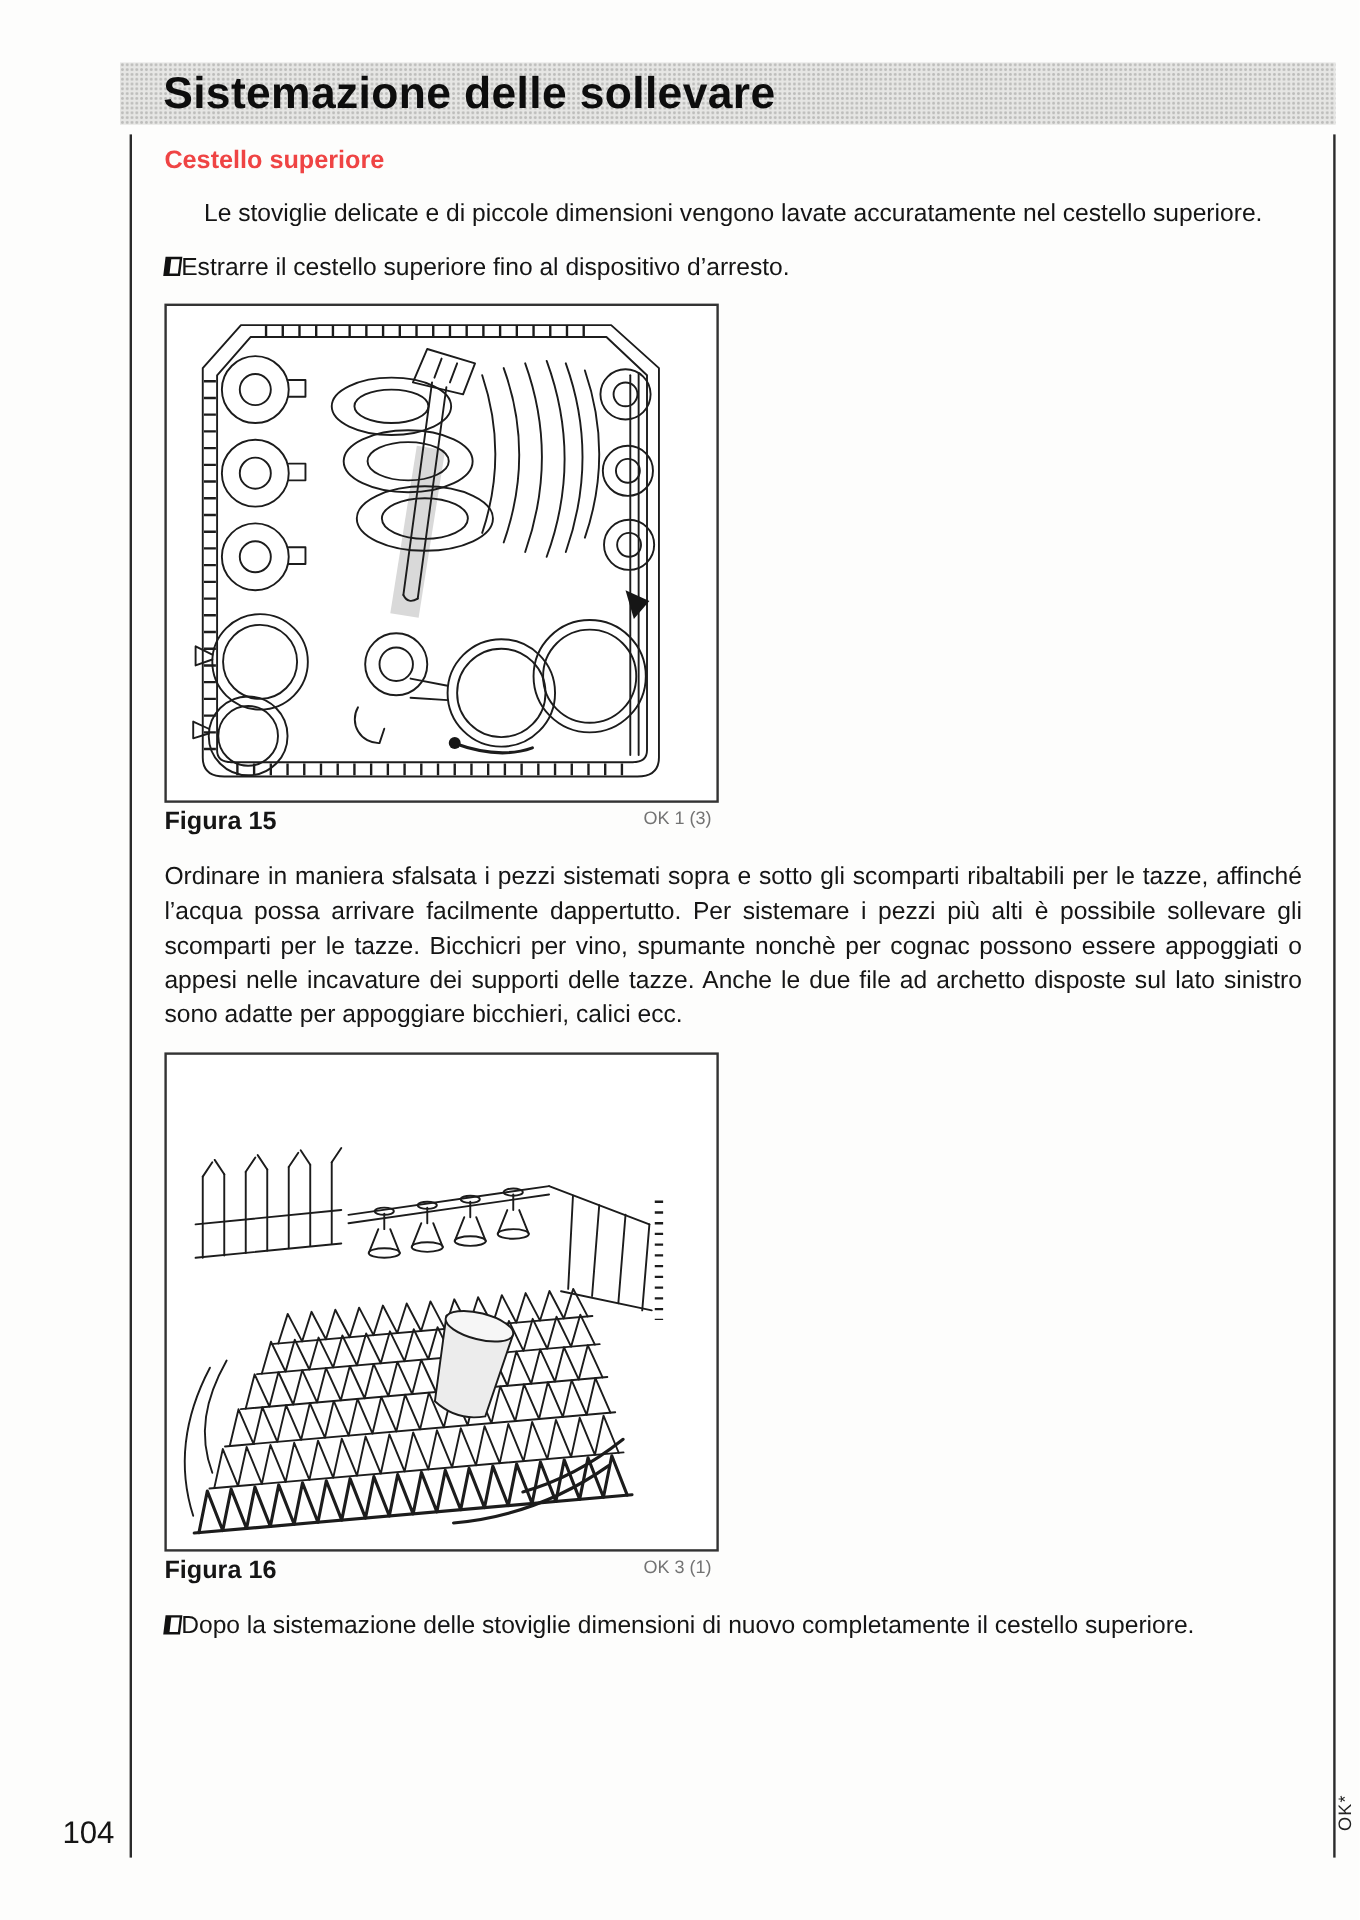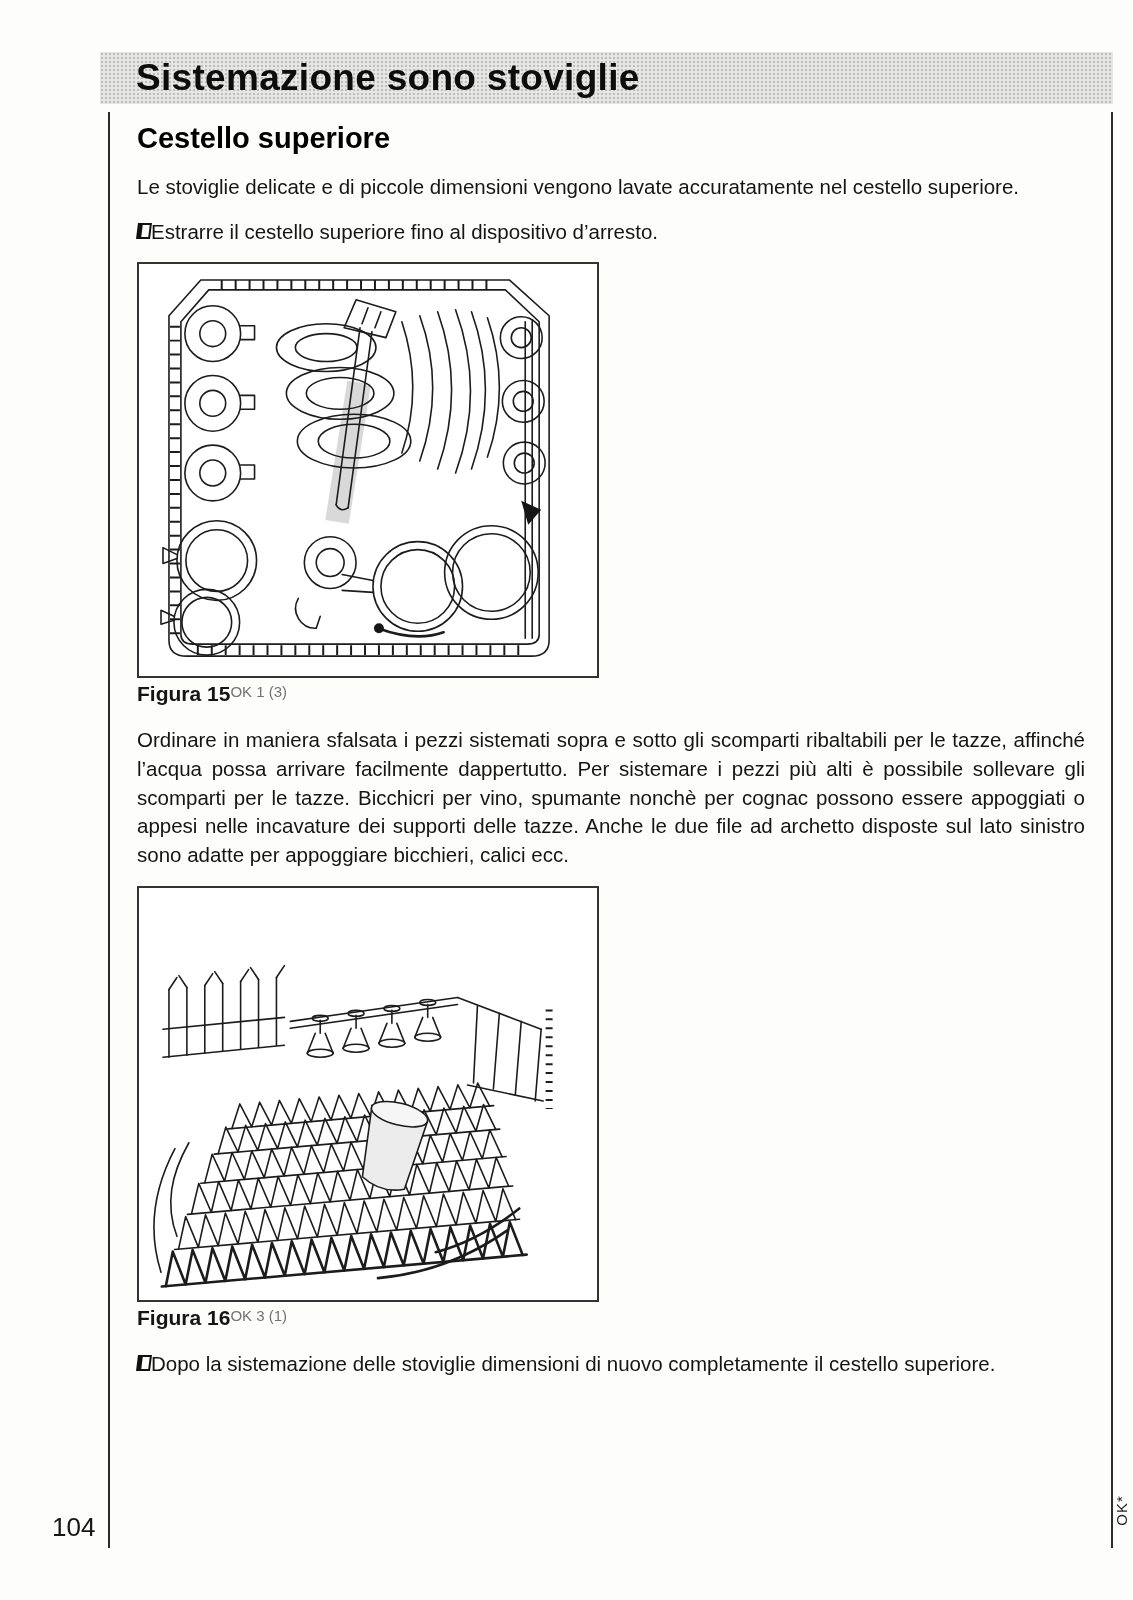--- a/index.html
+++ b/index.html
@@ -24,41 +24,42 @@
     padding-left:36px; color:#0d0d0d; white-space:nowrap;
   }
 
   
   .content {
     position:absolute; left:108px; top:112px; width:1005px; height:1436px;
     border-left:2px solid #2b2b2b; border-right:2px solid #2b2b2b;
     padding:8px 26px 0 27px;
   }
 
-  .section-title { font-size:29px; font-weight:bold; margin:2px 0 18px; color:#000000; }
-
-  .par { font-size:20.5px; line-height:1.4; }
+  .section-title { font-size:21px; font-weight:bold; margin:2px 0 18px; color:#ef4444; }
+
+  .par { font-size:20.5px; line-height:1.4;text-align:center; }
   .intro { margin-bottom:16px; }
   .body-par { text-align:justify; margin-bottom:5px; }
 
   .bullet { display:flex; font-size:20.5px; line-height:1.4; margin-bottom:2px; }
   .marker {
     flex:0 0 auto; width:14px; height:16px; margin-top:5px;
     border:2px solid #111; border-left-width:5px; transform:skewX(-7deg);
   }
   .bullet .text { text-align:justify; flex:1 1 auto; }
 
   .figure-box {
     width:462px; height:416px; border:2px solid #333; background:#fff;
     margin-top:16px; overflow:hidden;
   }
   .figure-box svg { display:block; width:100%; height:100%; }
   .caption-row {
-    width:462px; display:flex; align-items:flex-end;
+    width:462px; display:flex; justify-content:space-between; align-items:flex-end;
     margin:4px 0 20px;
+    gap:28px;
   }
   .figure-caption { font-size:21px; font-weight:bold; }
   .figure-code { font-size:15px; padding:0 6px 6px 0; color:#737373; }
 
   .page-number { position:absolute; left:52px; top:1512px; font-size:26px; }
   .side-mark {
     position:absolute; right:-4px; top:1502px; font-size:15px; color:#222;
     transform:rotate(-90deg); transform-origin:center; letter-spacing:1px;
   }
 
@@ -73,21 +74,21 @@
   svg .fill-shade   { fill:#d9d9d9; stroke:none; }
   svg .fill-light   { fill:#ececec; }
   svg .fill-lighter { fill:#f6f6f6; }
 </style>
 </head>
 <body>
 
 <div class="page">
 
   <div class="header-bar">
-    <div class="header-title">Sistemazione sono stoviglie</div>
+    <div class="header-title">Sistemazione delle sollevare</div>
   </div>
 
   <div class="content">
 
     <h2 class="section-title">Cestello superiore</h2>
 
     <p class="par intro">Le stoviglie delicate e di piccole dimensioni vengono lavate accuratamente nel cestello superiore.</p>
 
     <div class="bullet">
       <span class="marker"></span>

